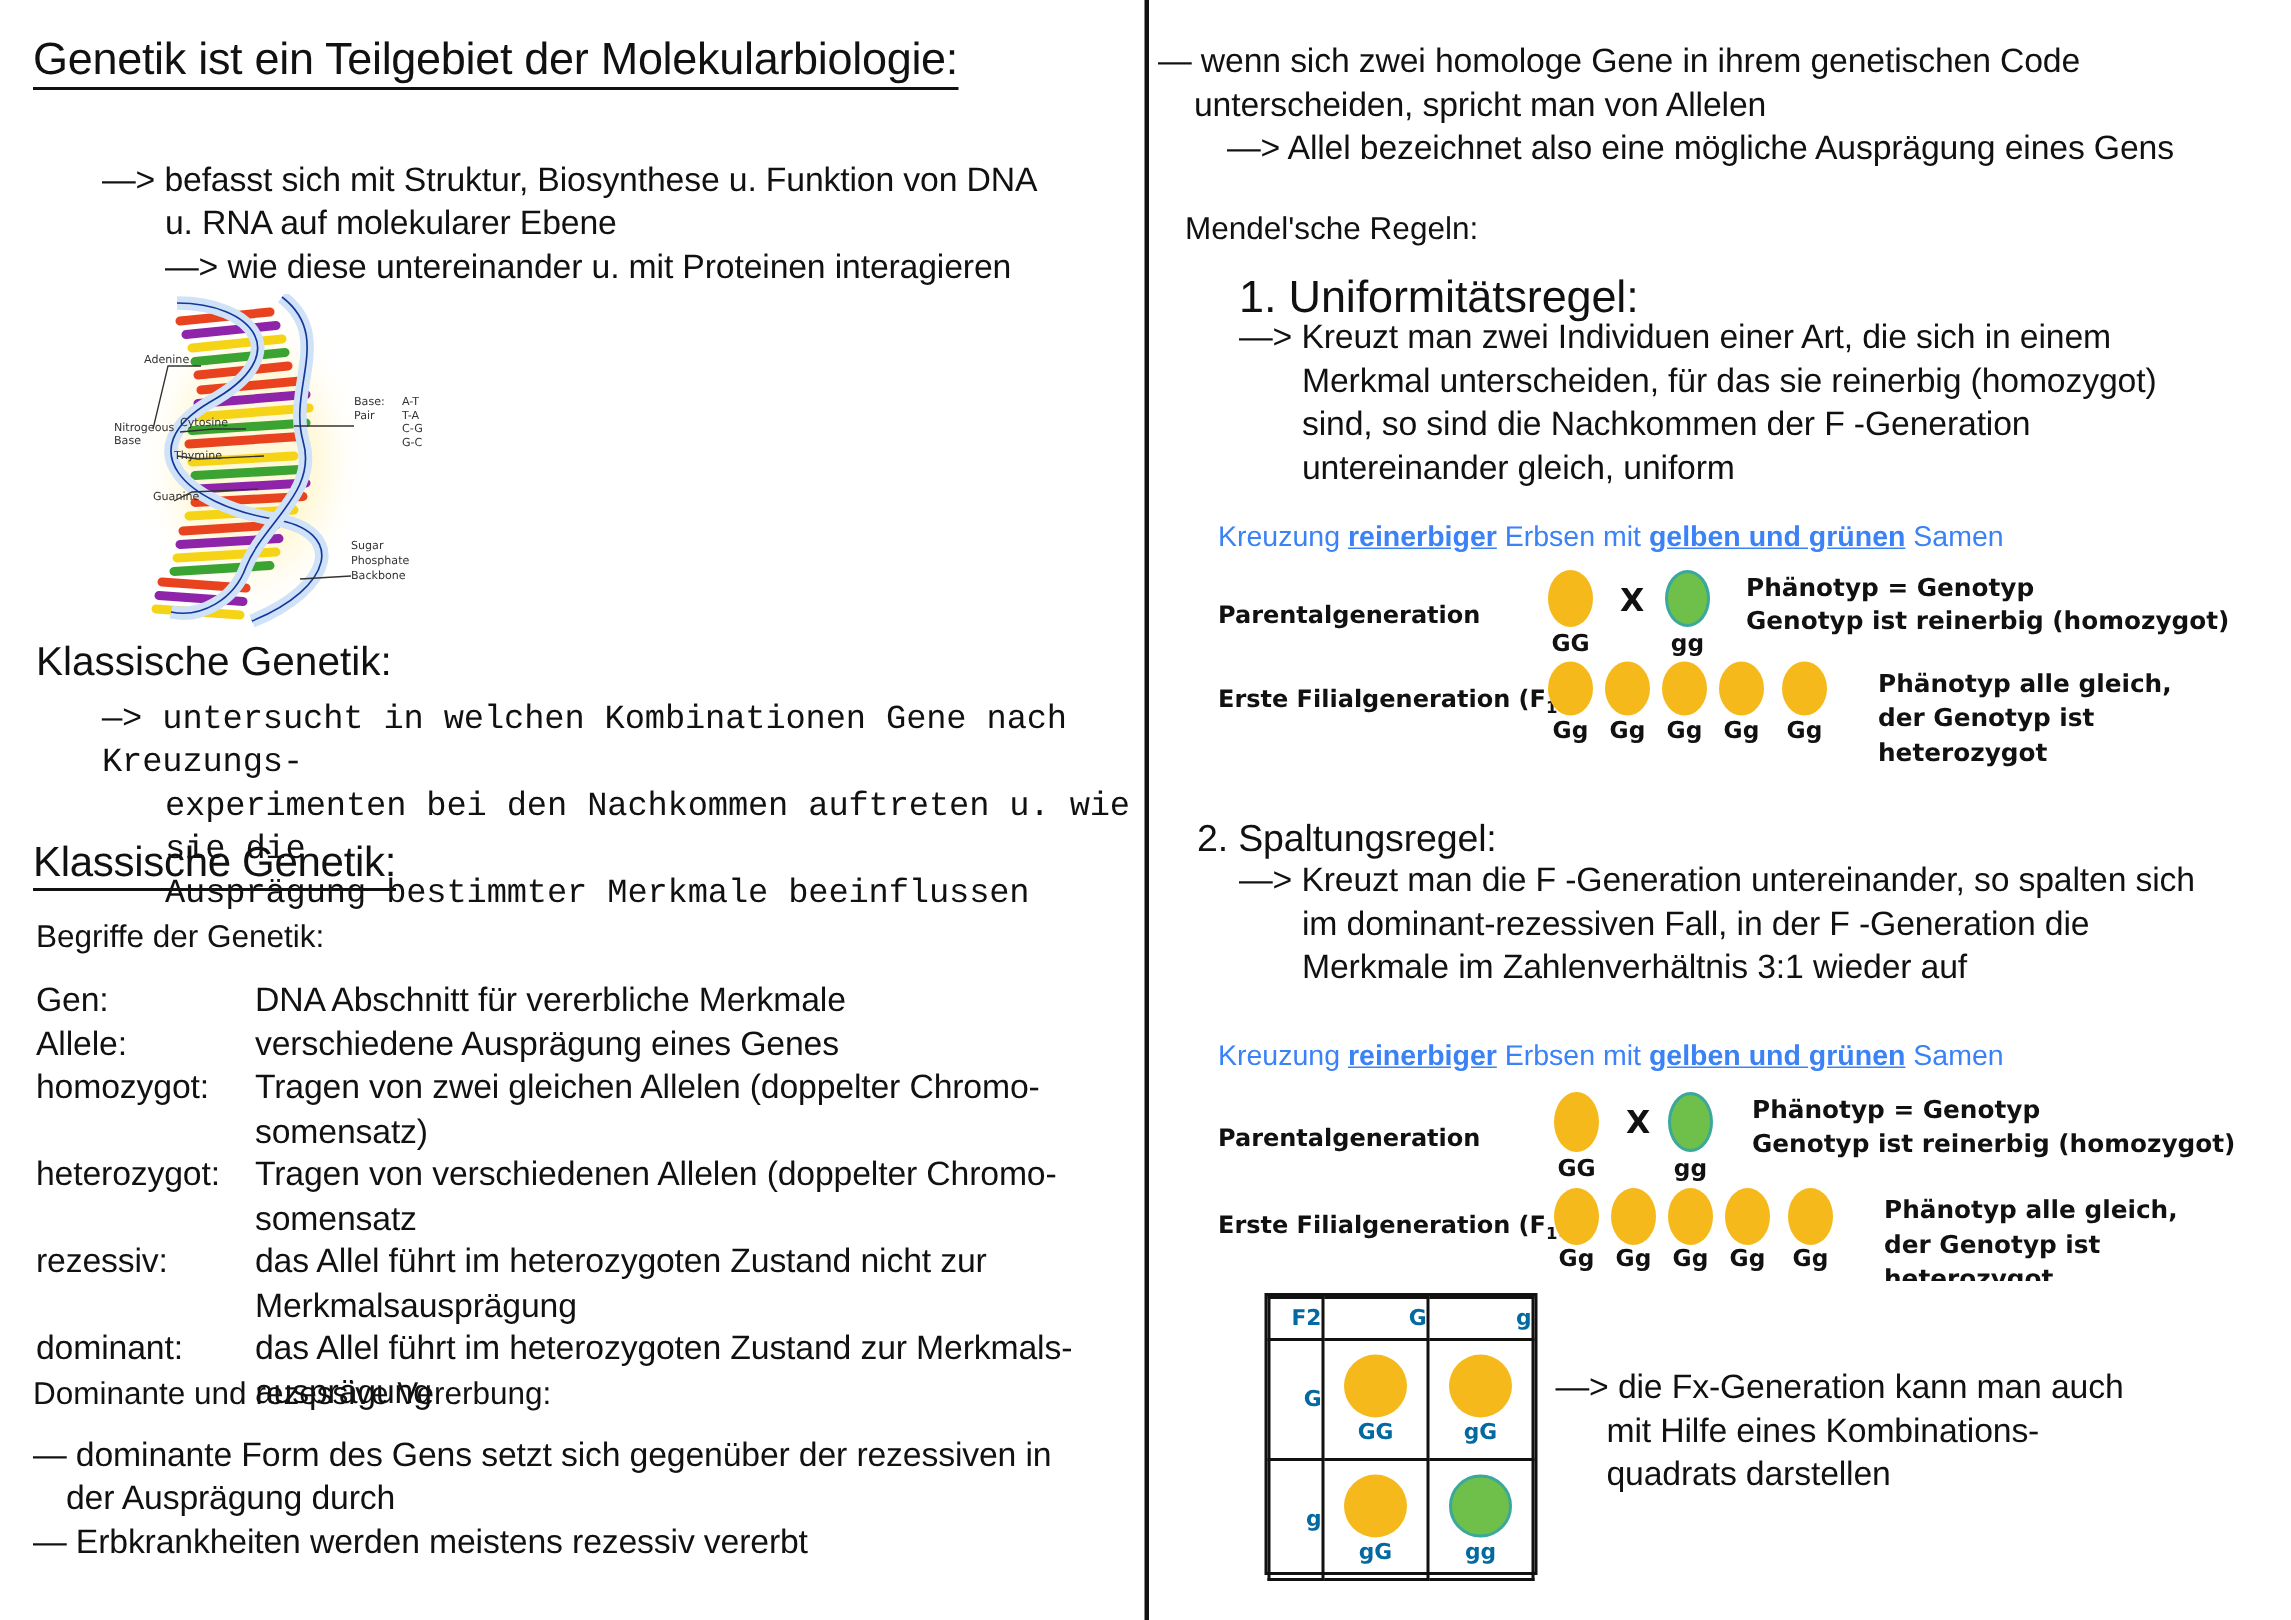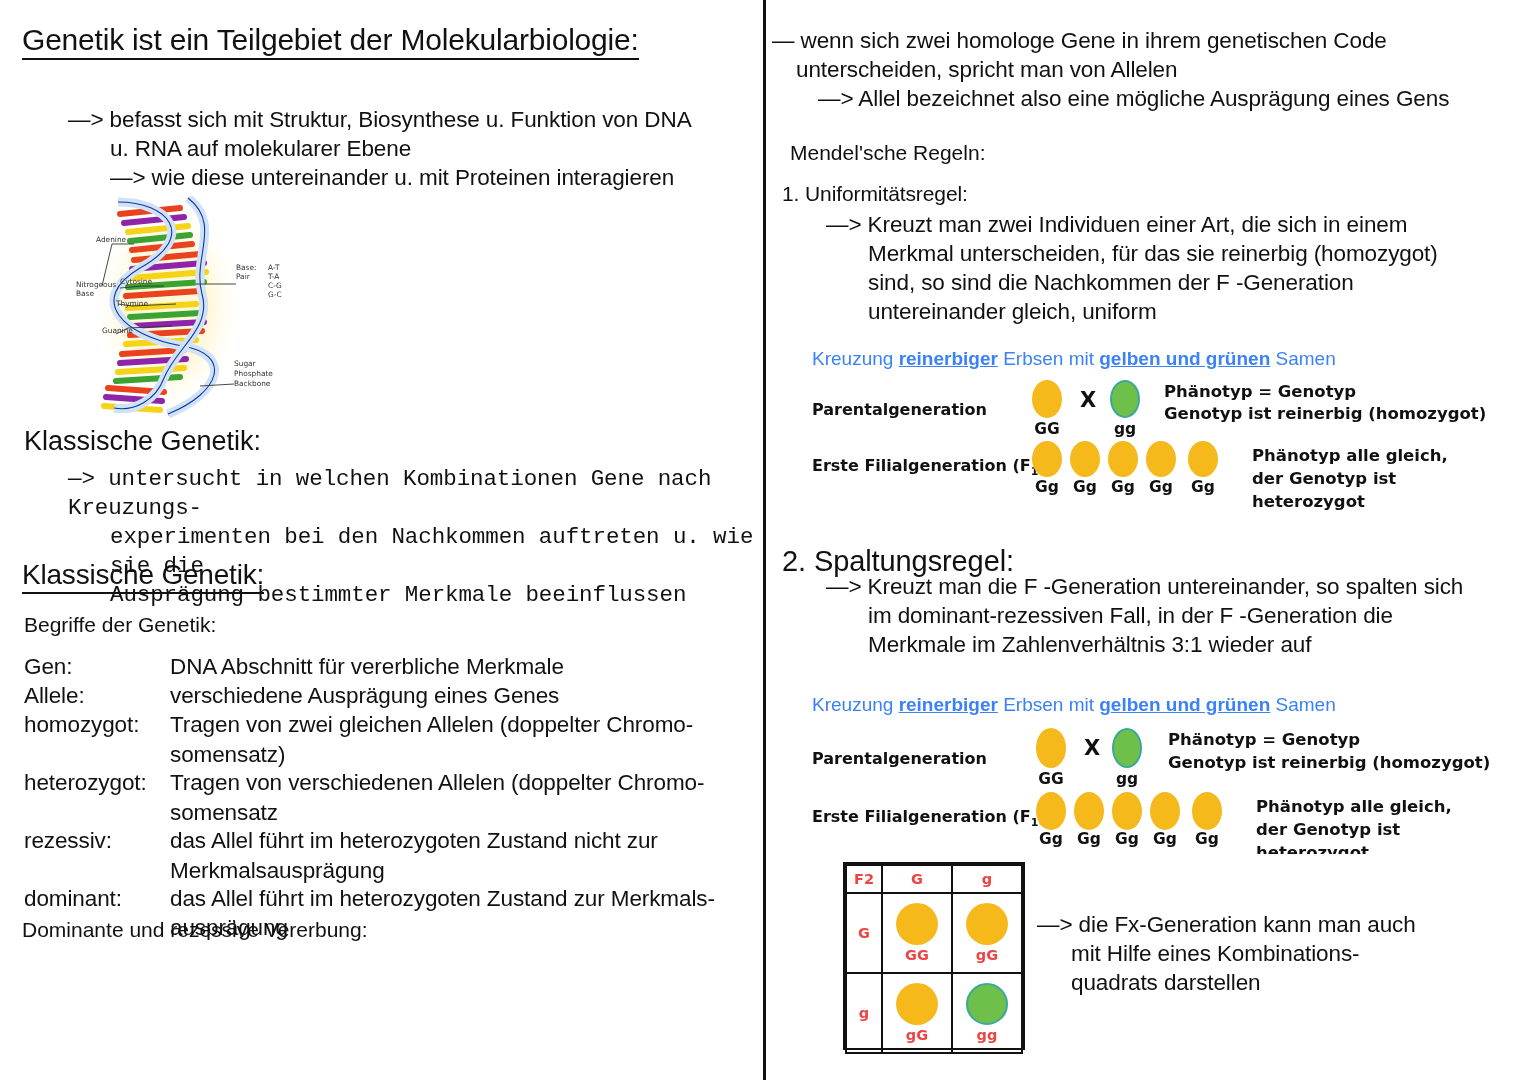--- a/index.html
+++ b/index.html
@@ -175,25 +175,25 @@
     font-family: "DejaVu Sans", sans-serif;
   }
   #punnett table {
     width: 100%; height: 100%;
     border-collapse: collapse;
     table-layout: fixed;
   }
   #punnett td, #punnett th {
     border: 2px solid #111;
     padding: 0;
-    text-align: center;
+    text-align: right;
     vertical-align: middle;
     font-size: 14.5px;
     font-weight: bold;
-    color: #ef4444;
+    color: #0369a1;
   }
   #punnett tr.hdr { height: 28px; }
   #punnett col.c0 { width: 36px; }
   .cell-inner {
     position: relative;
     height: 78px;
     display: flex;
     flex-direction: column;
     align-items: center;
     justify-content: center;
@@ -360,34 +360,39 @@
       <div class="body-line gloss-cont">Merkmalsausprägung</div>
       <div class="gloss-row">
         <div class="gloss-term">dominant:</div>
         <div class="gloss-def">das Allel führt im heterozygoten Zustand zur Merkmals-</div>
       </div>
       <div class="body-line gloss-cont">ausprägung</div>
     </div>
 
     <div id="dominante-head" class="h-sub2">Dominante und rezessive Vererbung:</div>
 
+    <div id="dominante-body">
+      <div class="body-line">— dominante Form des Gens setzt sich gegenüber der rezessiven in</div>
+      <div class="body-line" style="padding-left:22px;">der Ausprägung durch</div>
+      <div class="body-line">— Erbkrankheiten werden meistens rezessiv vererbt</div>
+    </div>
 
   </div>
 
   <div class="col-right">
 
     <div id="allele-note">
       <div class="body-line">— wenn sich zwei homologe Gene in ihrem genetischen Code</div>
       <div class="body-line" style="padding-left:24px;">unterscheiden, spricht man von Allelen</div>
       <div class="body-line" style="padding-left:46px;">—&gt; Allel bezeichnet also eine mögliche Ausprägung eines Gens</div>
     </div>
 
     <div id="mendel-head" class="h-sub2">Mendel'sche Regeln:</div>
 
-    <div id="regel1-head" class="body-line" style="font-size:21px;">1. Uniformitätsregel:</div>
+    <div id="regel1-head" class="body-line" style="font-size:30px;margin-left:44px;">1. Uniformitätsregel:</div>
 
     <div id="regel1-body">
       <div class="body-line ind1">—&gt; Kreuzt man zwei Individuen einer Art, die sich in einem</div>
       <div class="body-line ind2">Merkmal unterscheiden, für das sie reinerbig (homozygot)</div>
       <div class="body-line ind2">sind, so sind die Nachkommen der F -Generation</div>
       <div class="body-line ind2">untereinander gleich, uniform</div>
     </div>
 
     <div class="mendel-fig" id="mendel-fig-1">
       <div class="fig-caption" style="position:absolute;left:0;top:0;">
@@ -424,21 +429,21 @@
       <div class="pea-tag" style="left:328px;top:130px;width:42px;">Gg</div>
 
       <div class="pea yellow" style="left:376px;top:93px;width:30px;height:36px;"></div>
       <div class="pea-tag" style="left:370px;top:130px;width:42px;">Gg</div>
 
       <div class="note-text" style="left:440px;top:96px;">Phänotyp alle gleich,</div>
       <div class="note-text" style="left:440px;top:119px;">der Genotyp  ist</div>
       <div class="note-text" style="left:440px;top:142px;">heterozygot</div>
     </div>
 
-    <div id="regel2-head" class="body-line" style="font-size:29px;">2. Spaltungsregel:</div>
+    <div id="regel2-head" class="body-line" style="font-size:25px;margin-left:16px;">2. Spaltungsregel:</div>
 
     <div id="regel2-body">
       <div class="body-line ind1">—&gt; Kreuzt man die F -Generation untereinander, so spalten sich</div>
       <div class="body-line ind2">im dominant-rezessiven Fall, in der F -Generation die</div>
       <div class="body-line ind2">Merkmale im Zahlenverhältnis 3:1 wieder auf</div>
     </div>
 
     <div class="mendel-fig" id="mendel-fig-2">
       <div class="fig-caption" style="position:absolute;left:0;top:0;">
         <span>Kreuzung </span><b>reinerbiger</b><span> Erbsen mit </span><b>gelben und grünen</b><span> Samen</span>

